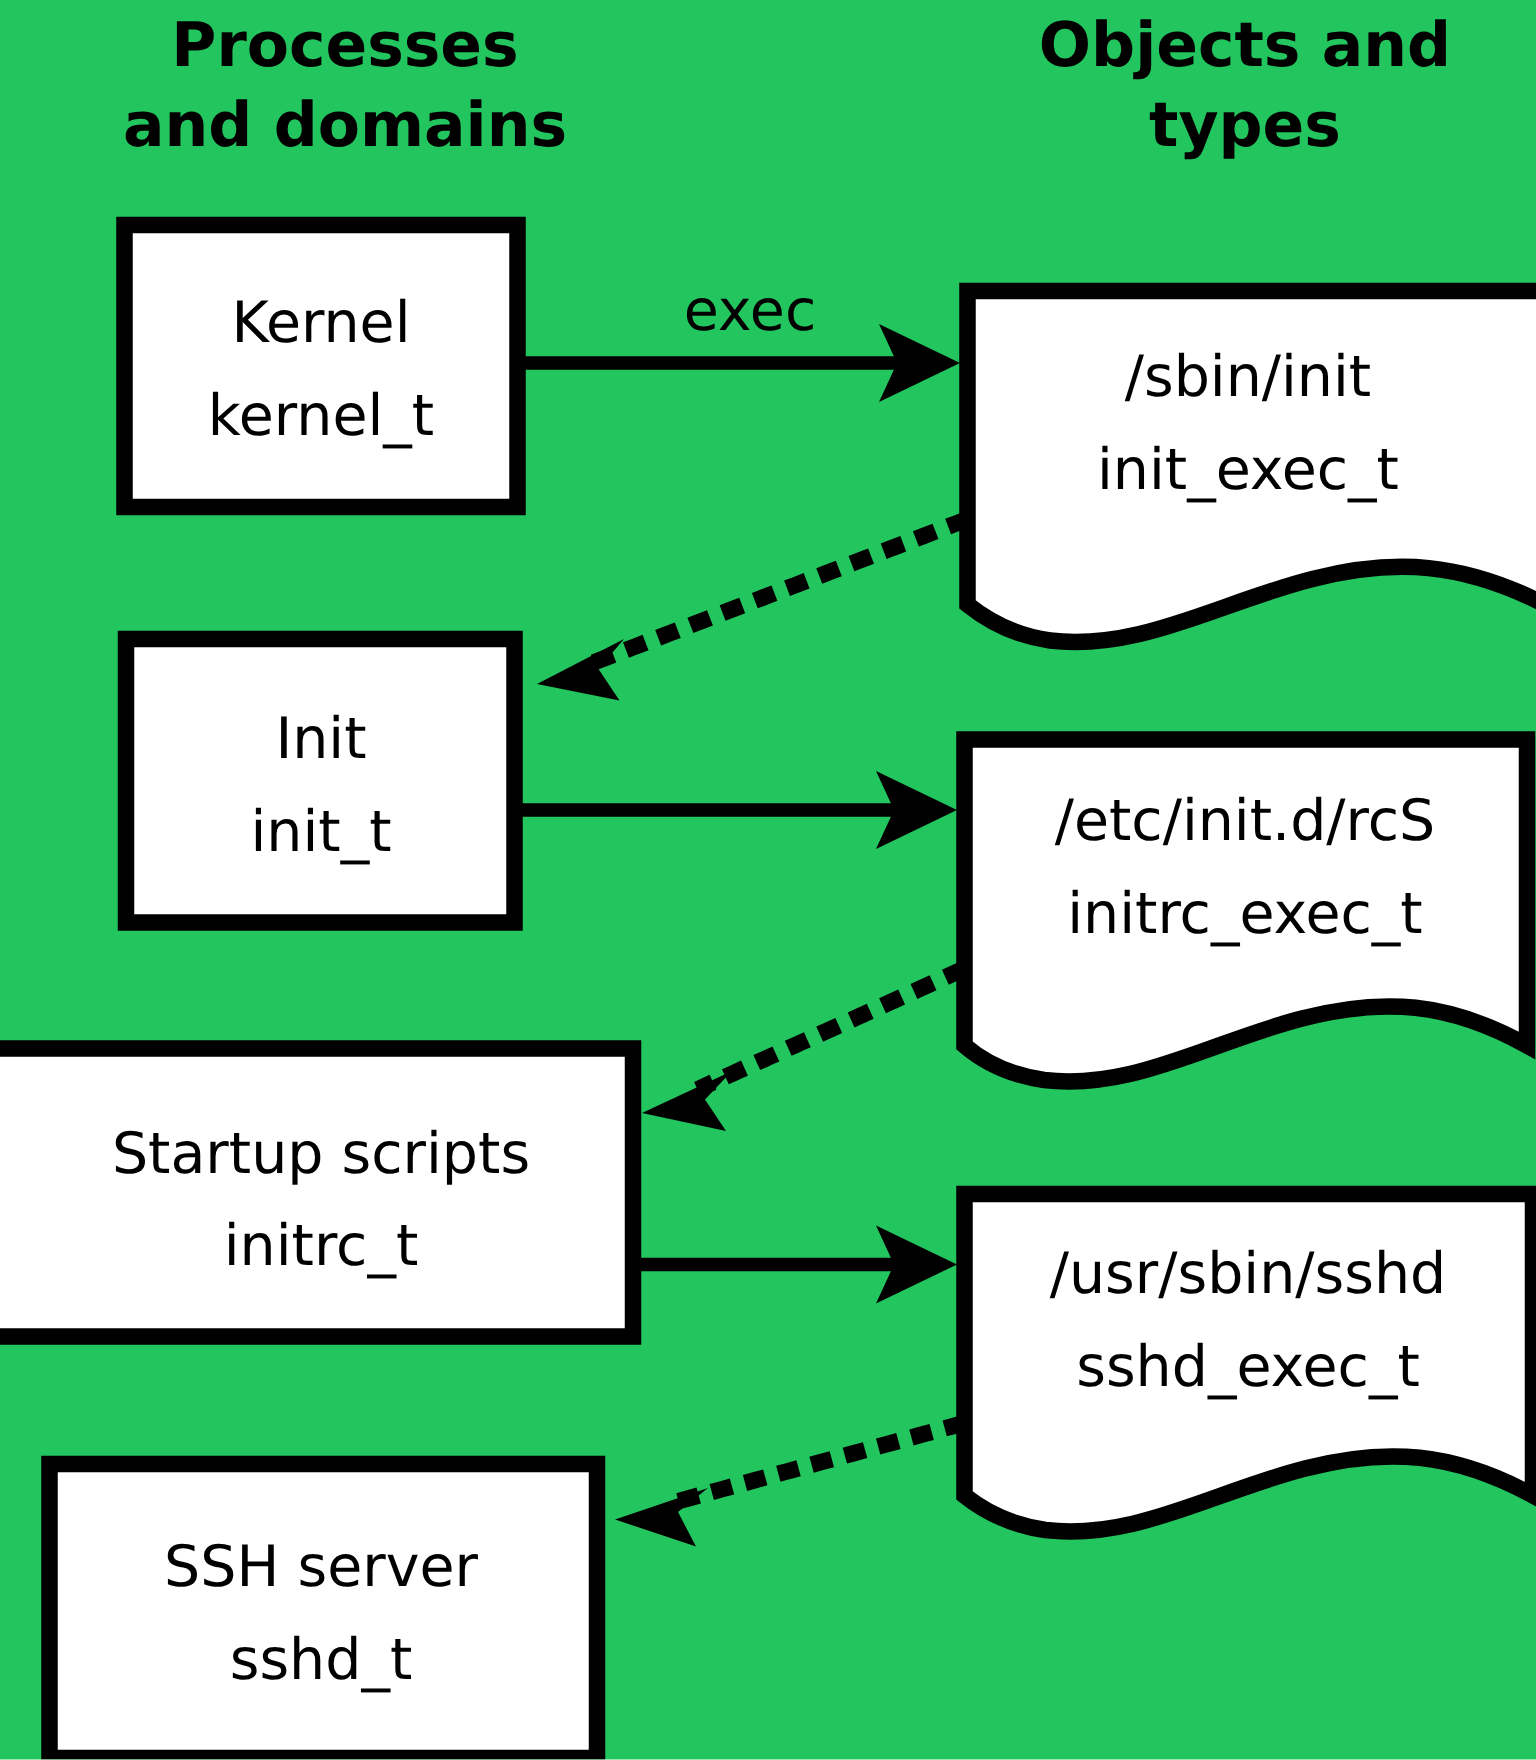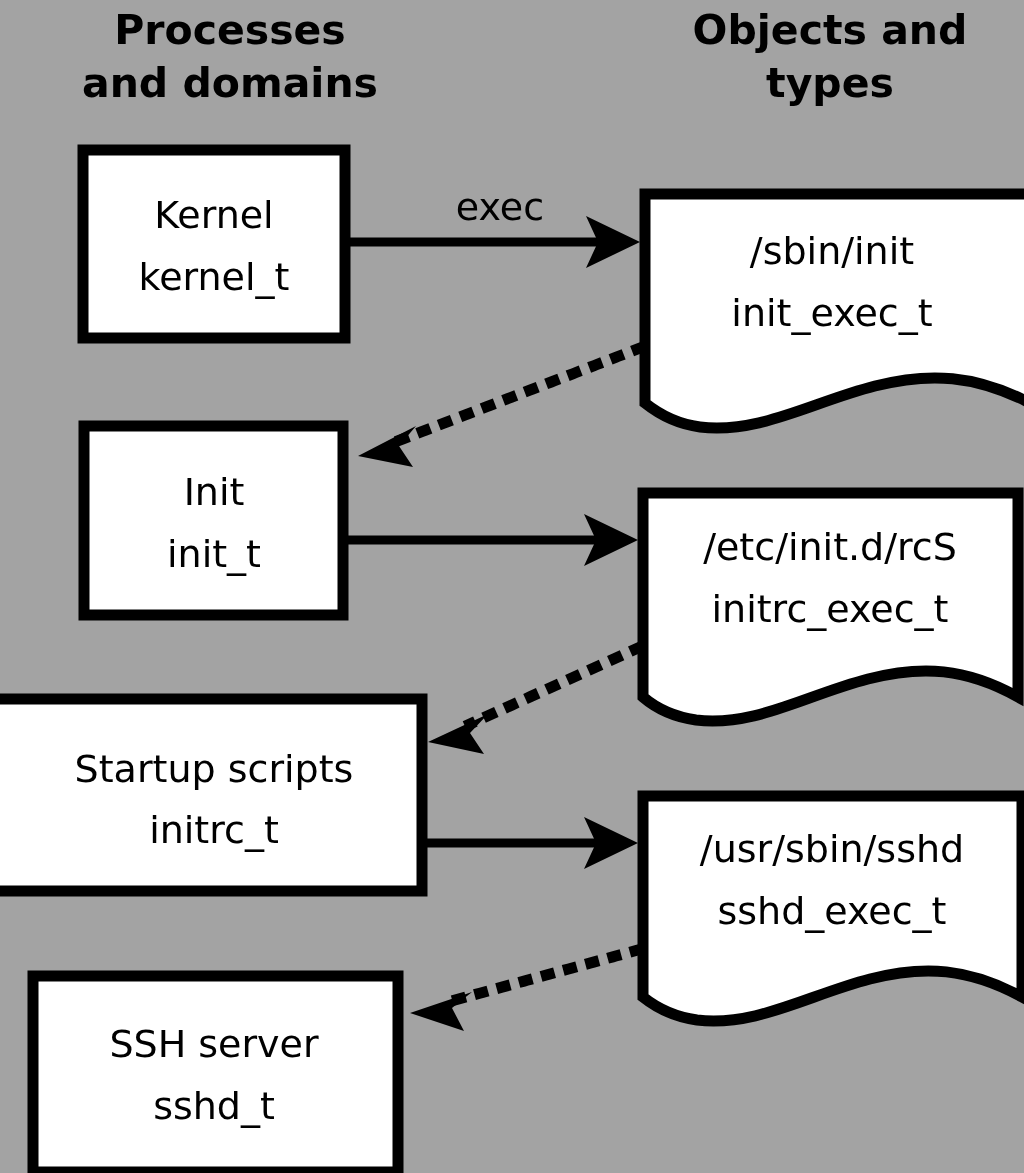--- a/index.html
+++ b/index.html
@@ -10,21 +10,21 @@
   body {
     width: 1024px;
     height: 1173px;
     font-family: "DejaVu Sans", sans-serif;
     overflow: hidden;
   }
   #diagram-root {
     position: relative;
     width: 1024px;
     height: 1173px;
-    background: #a3a3a3;
+    background: #22c55e;
   }
   svg.canvas {
     position: absolute;
     top: 0;
     left: 0;
     width: 1024px;
     height: 1173px;
     display: block;
   }
   .col-header {

